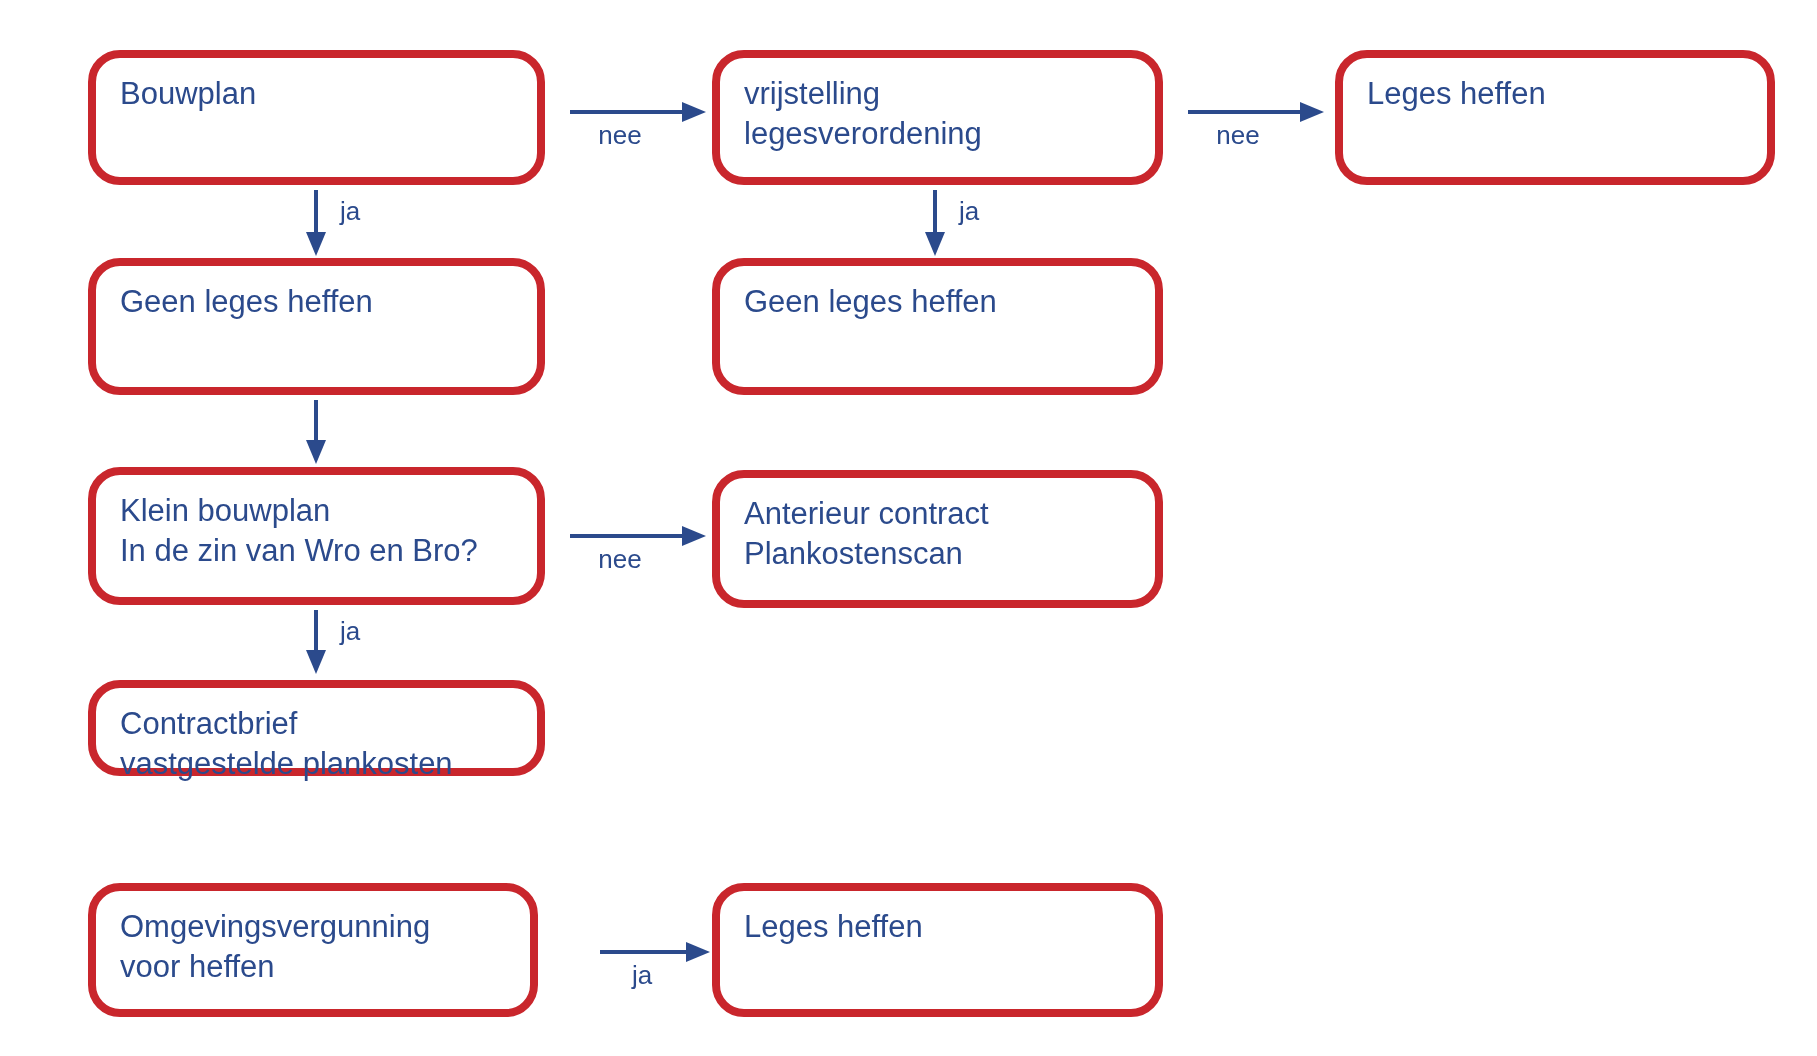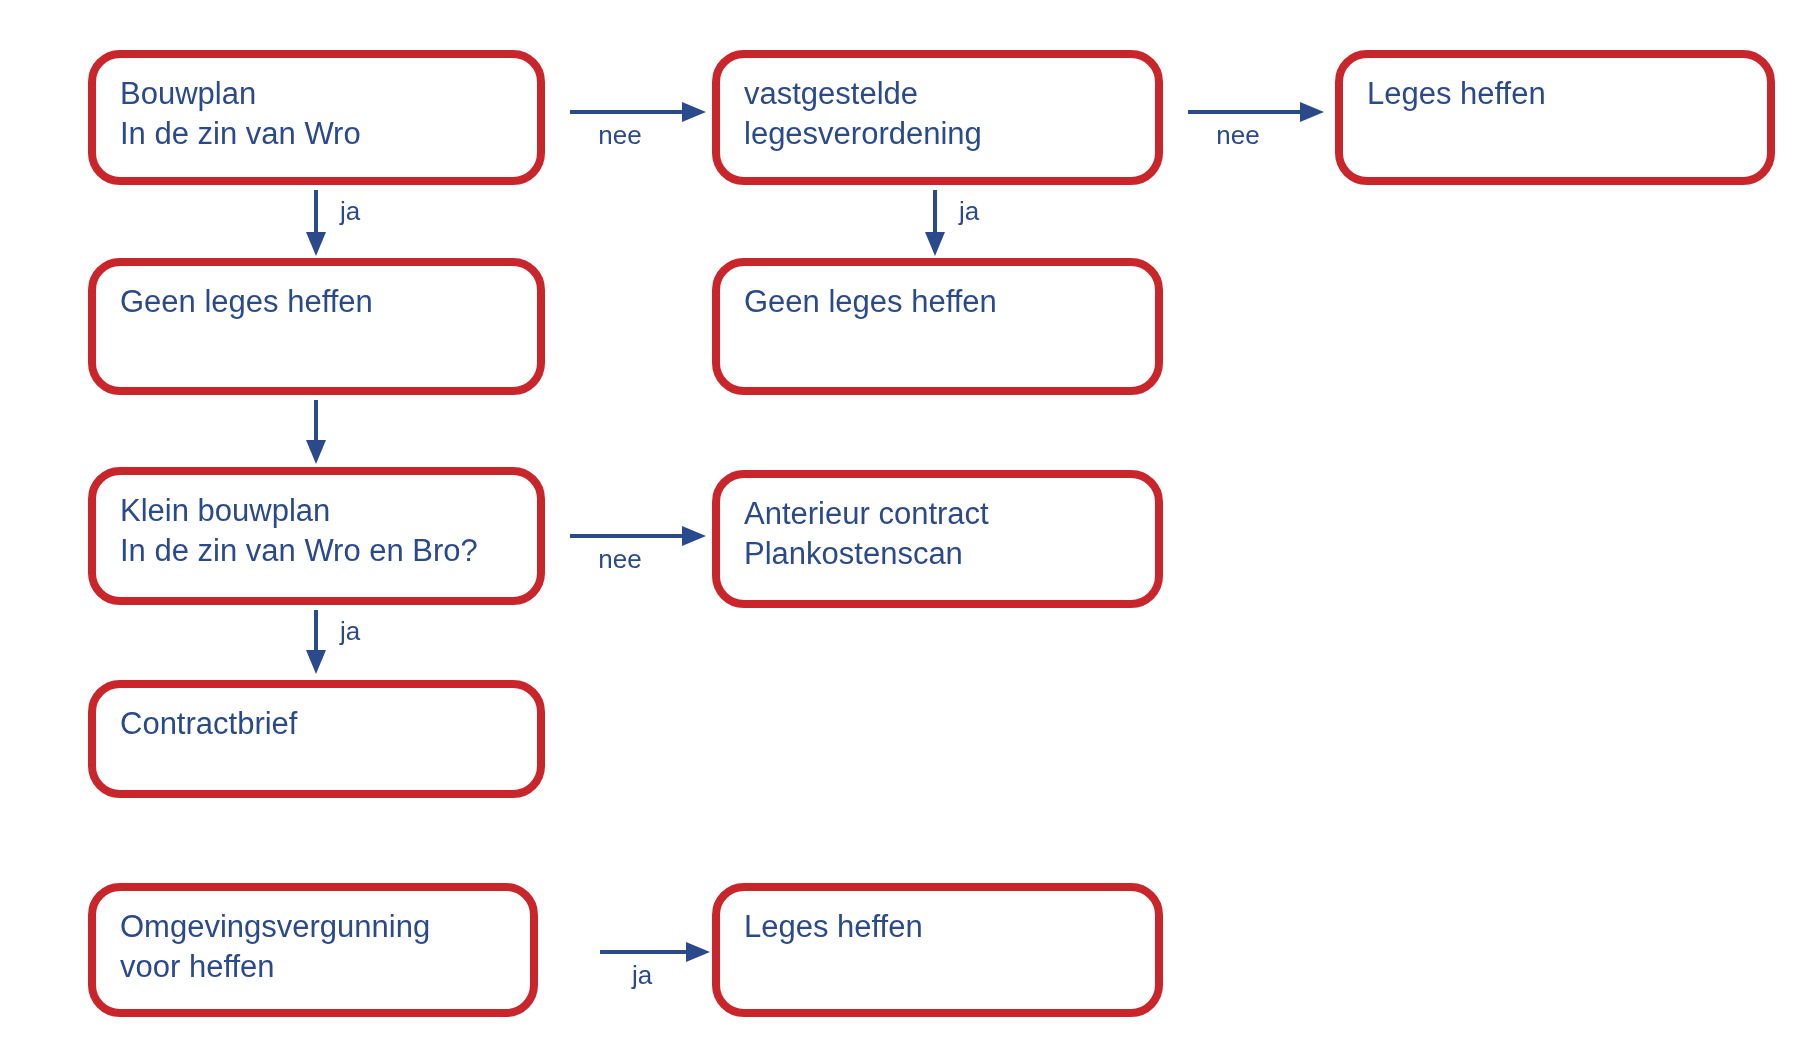--- a/index.html
+++ b/index.html
@@ -29,21 +29,21 @@
   }
   .node .line{display:block;white-space:nowrap;}
 
   .n1{left:88px;  top:50px;  width:457px; height:135px;}
   .n2{left:712px; top:50px;  width:451px; height:135px;}
   .n3{left:1335px;top:50px;  width:440px; height:135px;}
   .n4{left:88px;  top:258px; width:457px; height:137px;}
   .n5{left:712px; top:258px; width:451px; height:137px;}
   .n6{left:88px;  top:467px; width:457px; height:138px;}
   .n7{left:712px; top:470px; width:451px; height:138px;}
-  .n8{left:88px;  top:680px; width:457px; height:118px;}
+  .n8{left:88px;  top:680px; width:457px; height:96px;}
   .n9{left:88px;  top:883px; width:450px; height:134px;}
   .n10{left:712px;top:883px; width:451px; height:134px;}
 
   
   .shaft-h{position:absolute;height:4px;background:var(--blue);}
   .shaft-v{position:absolute;width:4px;background:var(--blue);}
   .head-r{position:absolute;width:0;height:0;
           border-top:10px solid transparent;border-bottom:10px solid transparent;
           border-left:24px solid var(--blue);}
   .head-d{position:absolute;width:0;height:0;
@@ -84,24 +84,23 @@
   .c8h{left:686px;top:942px;}
   .c8l{left:602px;top:958px;width:80px;}
 </style>
 </head>
 <body>
 
 <div class="canvas">
 
   <div class="node n1">
     <span class="line">Bouwplan</span>
-    <span class="line">In de zin van Wro</span>
   </div>
   <div class="node n2">
-    <span class="line">vastgestelde</span>
+    <span class="line">vrijstelling</span>
     <span class="line">legesverordening</span>
   </div>
   <div class="node n3">
     <span class="line">Leges heffen</span>
   </div>
 
   <div class="node n4">
     <span class="line">Geen leges heffen</span>
   </div>
   <div class="node n5">
@@ -112,20 +111,21 @@
     <span class="line">Klein bouwplan</span>
     <span class="line">In de zin van Wro en Bro?</span>
   </div>
   <div class="node n7">
     <span class="line">Anterieur contract</span>
     <span class="line">Plankostenscan</span>
   </div>
 
   <div class="node n8">
     <span class="line">Contractbrief</span>
+    <span class="line">vastgestelde plankosten</span>
   </div>
 
   <div class="node n9">
     <span class="line">Omgevingsvergunning</span>
     <span class="line">voor heffen</span>
   </div>
   <div class="node n10">
     <span class="line">Leges heffen</span>
   </div>
 

